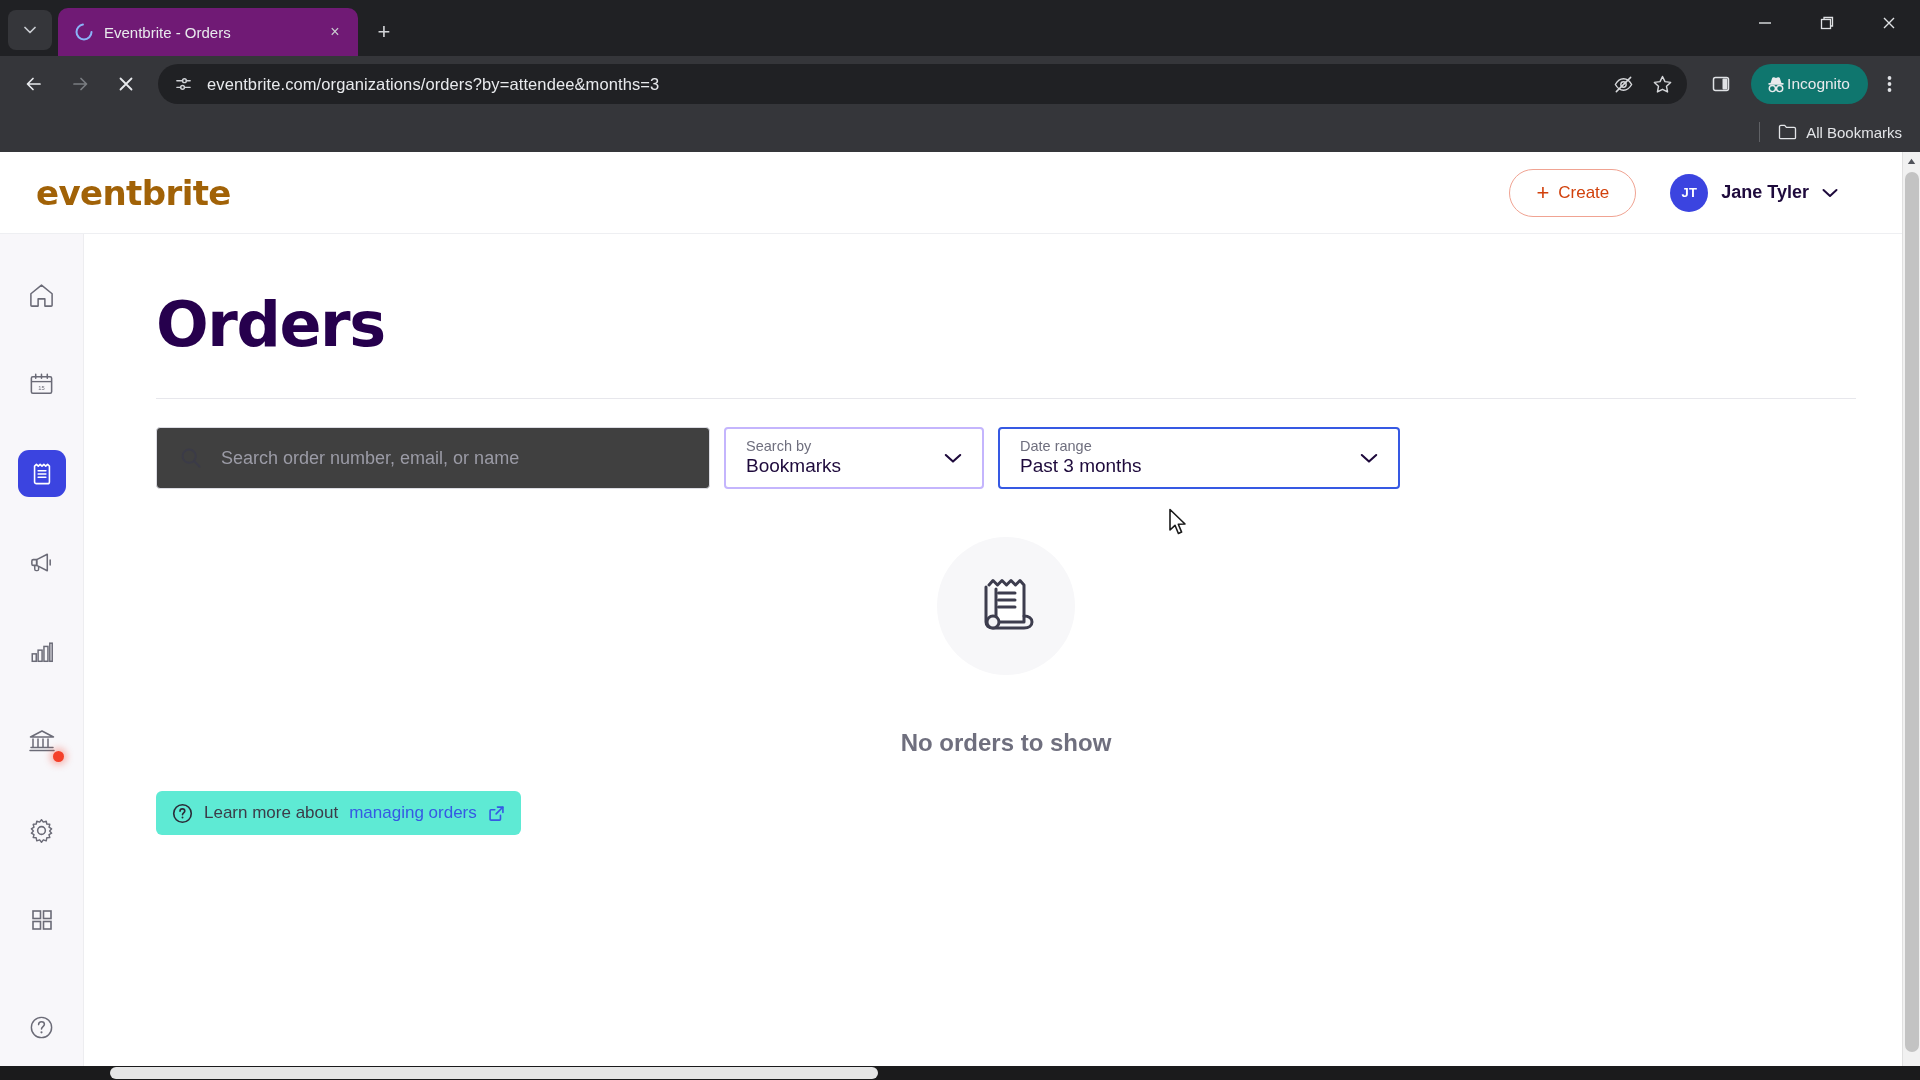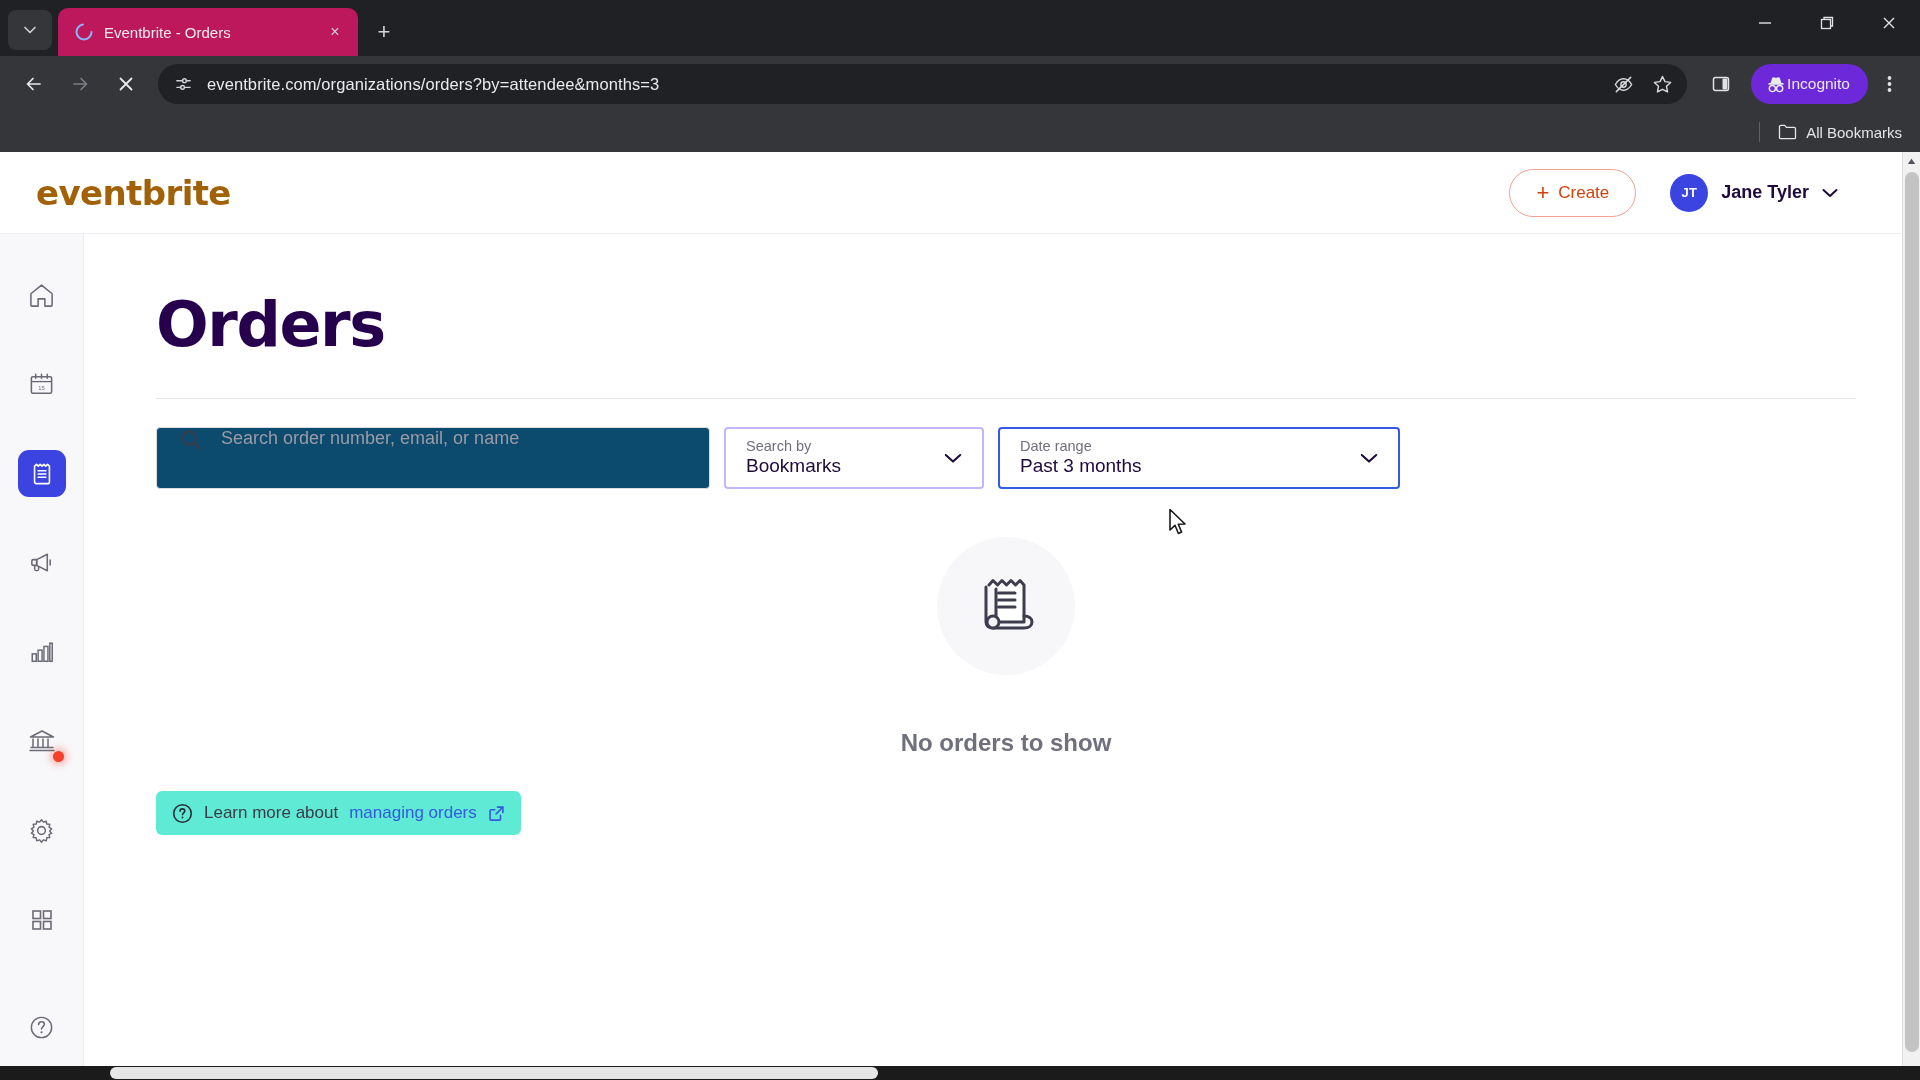--- a/index.html
+++ b/index.html
@@ -17,21 +17,21 @@
     height: 56px; background: #202124;
     display: flex; align-items: flex-end; padding-left: 8px; position: relative;
   }
   .tab-list-btn {
     width: 44px; height: 40px; margin-bottom: 6px; margin-right: 6px;
     background: #35363a; border-radius: 8px;
     display: flex; align-items: center; justify-content: center;
     color: #c9ccd0;
   }
   .tab {
-    height: 48px; width: 300px; background: #be185d;
+    height: 48px; width: 300px; background: #701a75;
     border-radius: 10px 10px 0 0;
     display: flex; align-items: center; padding: 0 10px 0 16px; gap: 10px;
     position: relative;
   }
   .tab-favicon { width: 20px; height: 20px; flex: 0 0 20px; position: relative; }
   .tab-title {
     color: #e8eaed; font-size: 15px; white-space: nowrap; overflow: hidden;
     text-overflow: ellipsis; flex: 1;
   }
   .tab-close {
@@ -66,21 +66,21 @@
   .omnibox {
     flex: 1; height: 40px; background: #202124; border-radius: 20px;
     display: flex; align-items: center; padding: 0 16px; gap: 14px;
     margin: 0 10px 0 8px; position: relative;
   }
   .omnibox-url { color: #e8eaed; font-size: 16.5px; letter-spacing: .1px; white-space: nowrap; }
   .omni-right { position: absolute; right: 14px; display: flex; align-items: center; gap: 18px; }
   .tool-icon { color: #d6d8db; display:flex; align-items:center; justify-content:center; }
   .incognito-pill {
     height: 40px; display: flex; align-items: center; 
-    background: #6d28d9; border-radius: 20px; padding: 0 18px 0 14px;
+    background: #0f766e; border-radius: 20px; padding: 0 18px 0 14px;
     color: #e8eaed; font-size: 15.5px; margin-left: 6px;
   }
   .kebab { width: 38px; height: 44px; display: flex; align-items: center; justify-content: center; color:#e0e2e5;}
 
   .bookmarkbar {
     height: 40px; background: #35363a; display: flex; align-items: center;
     justify-content: flex-end; padding-right: 18px; gap: 0;
   }
   .bm-sep { width: 1px; height: 20px; background: #5f6165; margin-right: 18px; }
   .bm-item { display: flex; align-items: center; gap: 9px; color:#e3e5e8; font-size:15px; }
@@ -144,21 +144,21 @@
 
   .page-title {
     font-size: 62px; font-weight: 800; color: #26004d; letter-spacing: -1.4px;
     font-family: "DejaVu Sans", sans-serif; line-height: 1;
   }
   .title-rule { height: 1px; background: #e7e7ec; margin-top: 42px; width: 1700px; }
 
   .filters { display: flex; align-items: center; margin-top: 28px; gap: 14px; }
   .search-box {
     width: 554px; height: 62px; border: 1px solid #dcdce3; border-radius: 4px;
-    display: flex; align-items: flex-start; padding: 0 16px 0 22px; gap: 18px; background:#0c4a6e;
+    display: flex; align-items: center; padding: 0 16px 0 22px; gap: 18px; background:#404040;
   }
   .search-ph { color: #9b9ba6; font-size: 18px; }
   .select-box {
     height: 62px; border: 2px solid #c4b5fd; border-radius: 4px;
     display: flex; align-items: center; padding: 0 20px; background: #fff;
     position: relative; min-width: 130px;
   }
   .select-box.focused { border: 2px solid #3659e3; }
   .select-inner { display: flex; flex-direction: column; gap: 3px; }
   .select-label { font-size: 14.5px; color: #6f6f7e; line-height: 1; }

